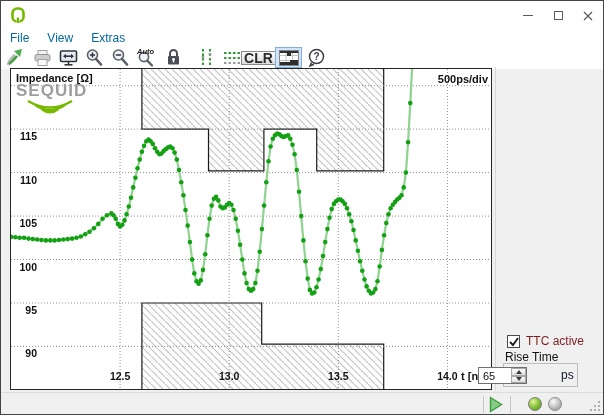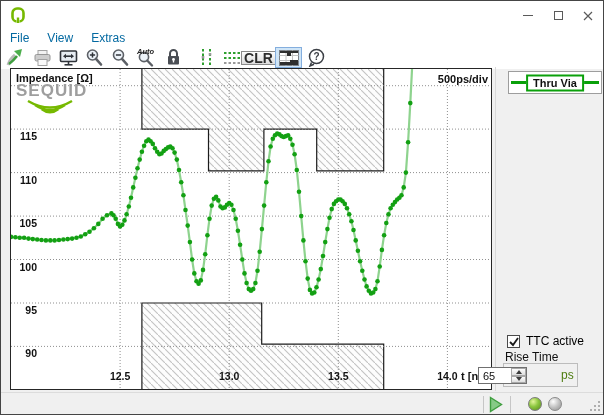--- a/index.html
+++ b/index.html
@@ -42,33 +42,33 @@
   
   .legend{position:absolute;left:507px;top:70px;width:94px;height:23px;background:#fff;border:1px solid #9d9d9d;}
   .legend-line{position:absolute;left:2px;right:2px;top:9px;height:3px;background:#0aa00a;}
   .legend-box{position:absolute;left:50%;top:50%;transform:translate(-50%,-50%);border:2px solid #0aa00a;background:#fff;font-size:11px;font-weight:bold;color:#111;padding:0 5px;line-height:13px;white-space:nowrap;}
 
   
   .ttc-row{position:absolute;left:506px;top:333px;display:flex;align-items:center;}
   .checkbox{width:13px;height:13px;border:1px solid #4a4a4a;background:#fff;position:relative;}
   .checkbox svg{position:absolute;left:0px;top:0px;display:none;}
   .checkbox.checked svg{display:block;}
-  .ttc-label{margin-left:6px;font-size:12px;color:#000000;}
+  .ttc-label{margin-left:6px;font-size:12px;color:#7f1d1d;}
 
   .rise-label{position:absolute;left:504px;top:349px;font-size:12px;color:#111;}
   .rise-frame{position:absolute;left:502px;top:362px;width:75px;height:24px;border:1px solid #bcbcbc;}
   .spinbox{position:absolute;left:477px;top:366px;width:49px;height:17px;background:#fff;border:1px solid #707070;}
   .spin-input{position:absolute;left:0;top:0;width:32px;height:15px;border:none;outline:none;font-family:"Liberation Sans",sans-serif;font-size:11px;padding:1px 0 0 4px;color:#111;background:transparent;}
   .spin-btns{position:absolute;right:0;top:0;width:15px;height:15px;}
   .spin-btn{position:absolute;right:0;width:15px;height:7.5px;background:linear-gradient(#fdfdfd,#dedede);border:1px solid #a8a8a8;display:flex;align-items:center;justify-content:center;}
   .spin-up{top:0;}
   .spin-down{bottom:0;}
   .tri-up{width:0;height:0;border-left:3px solid transparent;border-right:3px solid transparent;border-bottom:4px solid #3c3c3c;}
   .tri-down{width:0;height:0;border-left:3px solid transparent;border-right:3px solid transparent;border-top:4px solid #3c3c3c;}
-  .ps-label{position:absolute;left:560px;top:367px;font-size:12px;color:#4d7c0f;}
+  .ps-label{position:absolute;left:560px;top:367px;font-size:12px;color:#0f172a;}
 
   
   .statusbar{position:absolute;left:0;top:391px;right:0;bottom:0;background:#f0f0f0;border-top:1px solid #dcdcdc;}
   .sb-sep{position:absolute;top:3px;width:1px;height:17px;background:#c6c6c6;}
   .play{position:absolute;left:487px;top:3px;}
   .led{position:absolute;top:4px;width:14px;height:14px;border-radius:50%;}
   .led-green{left:527px;background:radial-gradient(circle at 35% 30%, #e3f59a, #8cc63f 45%, #568a1a 100%);border:1px solid #7a7a7a;}
   .led-gray{left:547px;background:radial-gradient(circle at 35% 30%, #fdfdfd, #c2c2c2 50%, #8f8f8f 100%);border:1px solid #8a8a8a;}
   .grip{position:absolute;right:2px;bottom:2px;}
 </style>
@@ -402,24 +402,20 @@
       <svg class="logo-arcs" width="62" height="22" viewBox="0 0 62 22">
         <path d="M6 3 Q28 16 50 3" fill="none" stroke="#76b900" stroke-width="2.4"></path>
         <path d="M13 7 Q28 17 43 7" fill="none" stroke="#76b900" stroke-width="2.4"></path>
         <path d="M20 11 Q28 17 36 11" fill="none" stroke="#76b900" stroke-width="3"></path>
       </svg>
     </div>
   </div>
 
   <div class="panel-divider"></div>
 
-  <div class="legend">
-    <div class="legend-line"></div>
-    <div class="legend-box">Thru Via</div>
-  </div>
 
   <div class="ttc-row">
     <div class="checkbox checked">
       <svg width="12" height="12" viewBox="0 0 12 12">
         <path d="M2 6 L5 9 L10 2" fill="none" stroke="#1c1c1c" stroke-width="1.8"></path>
       </svg>
     </div>
     <span class="ttc-label">TTC active</span>
   </div>
 

